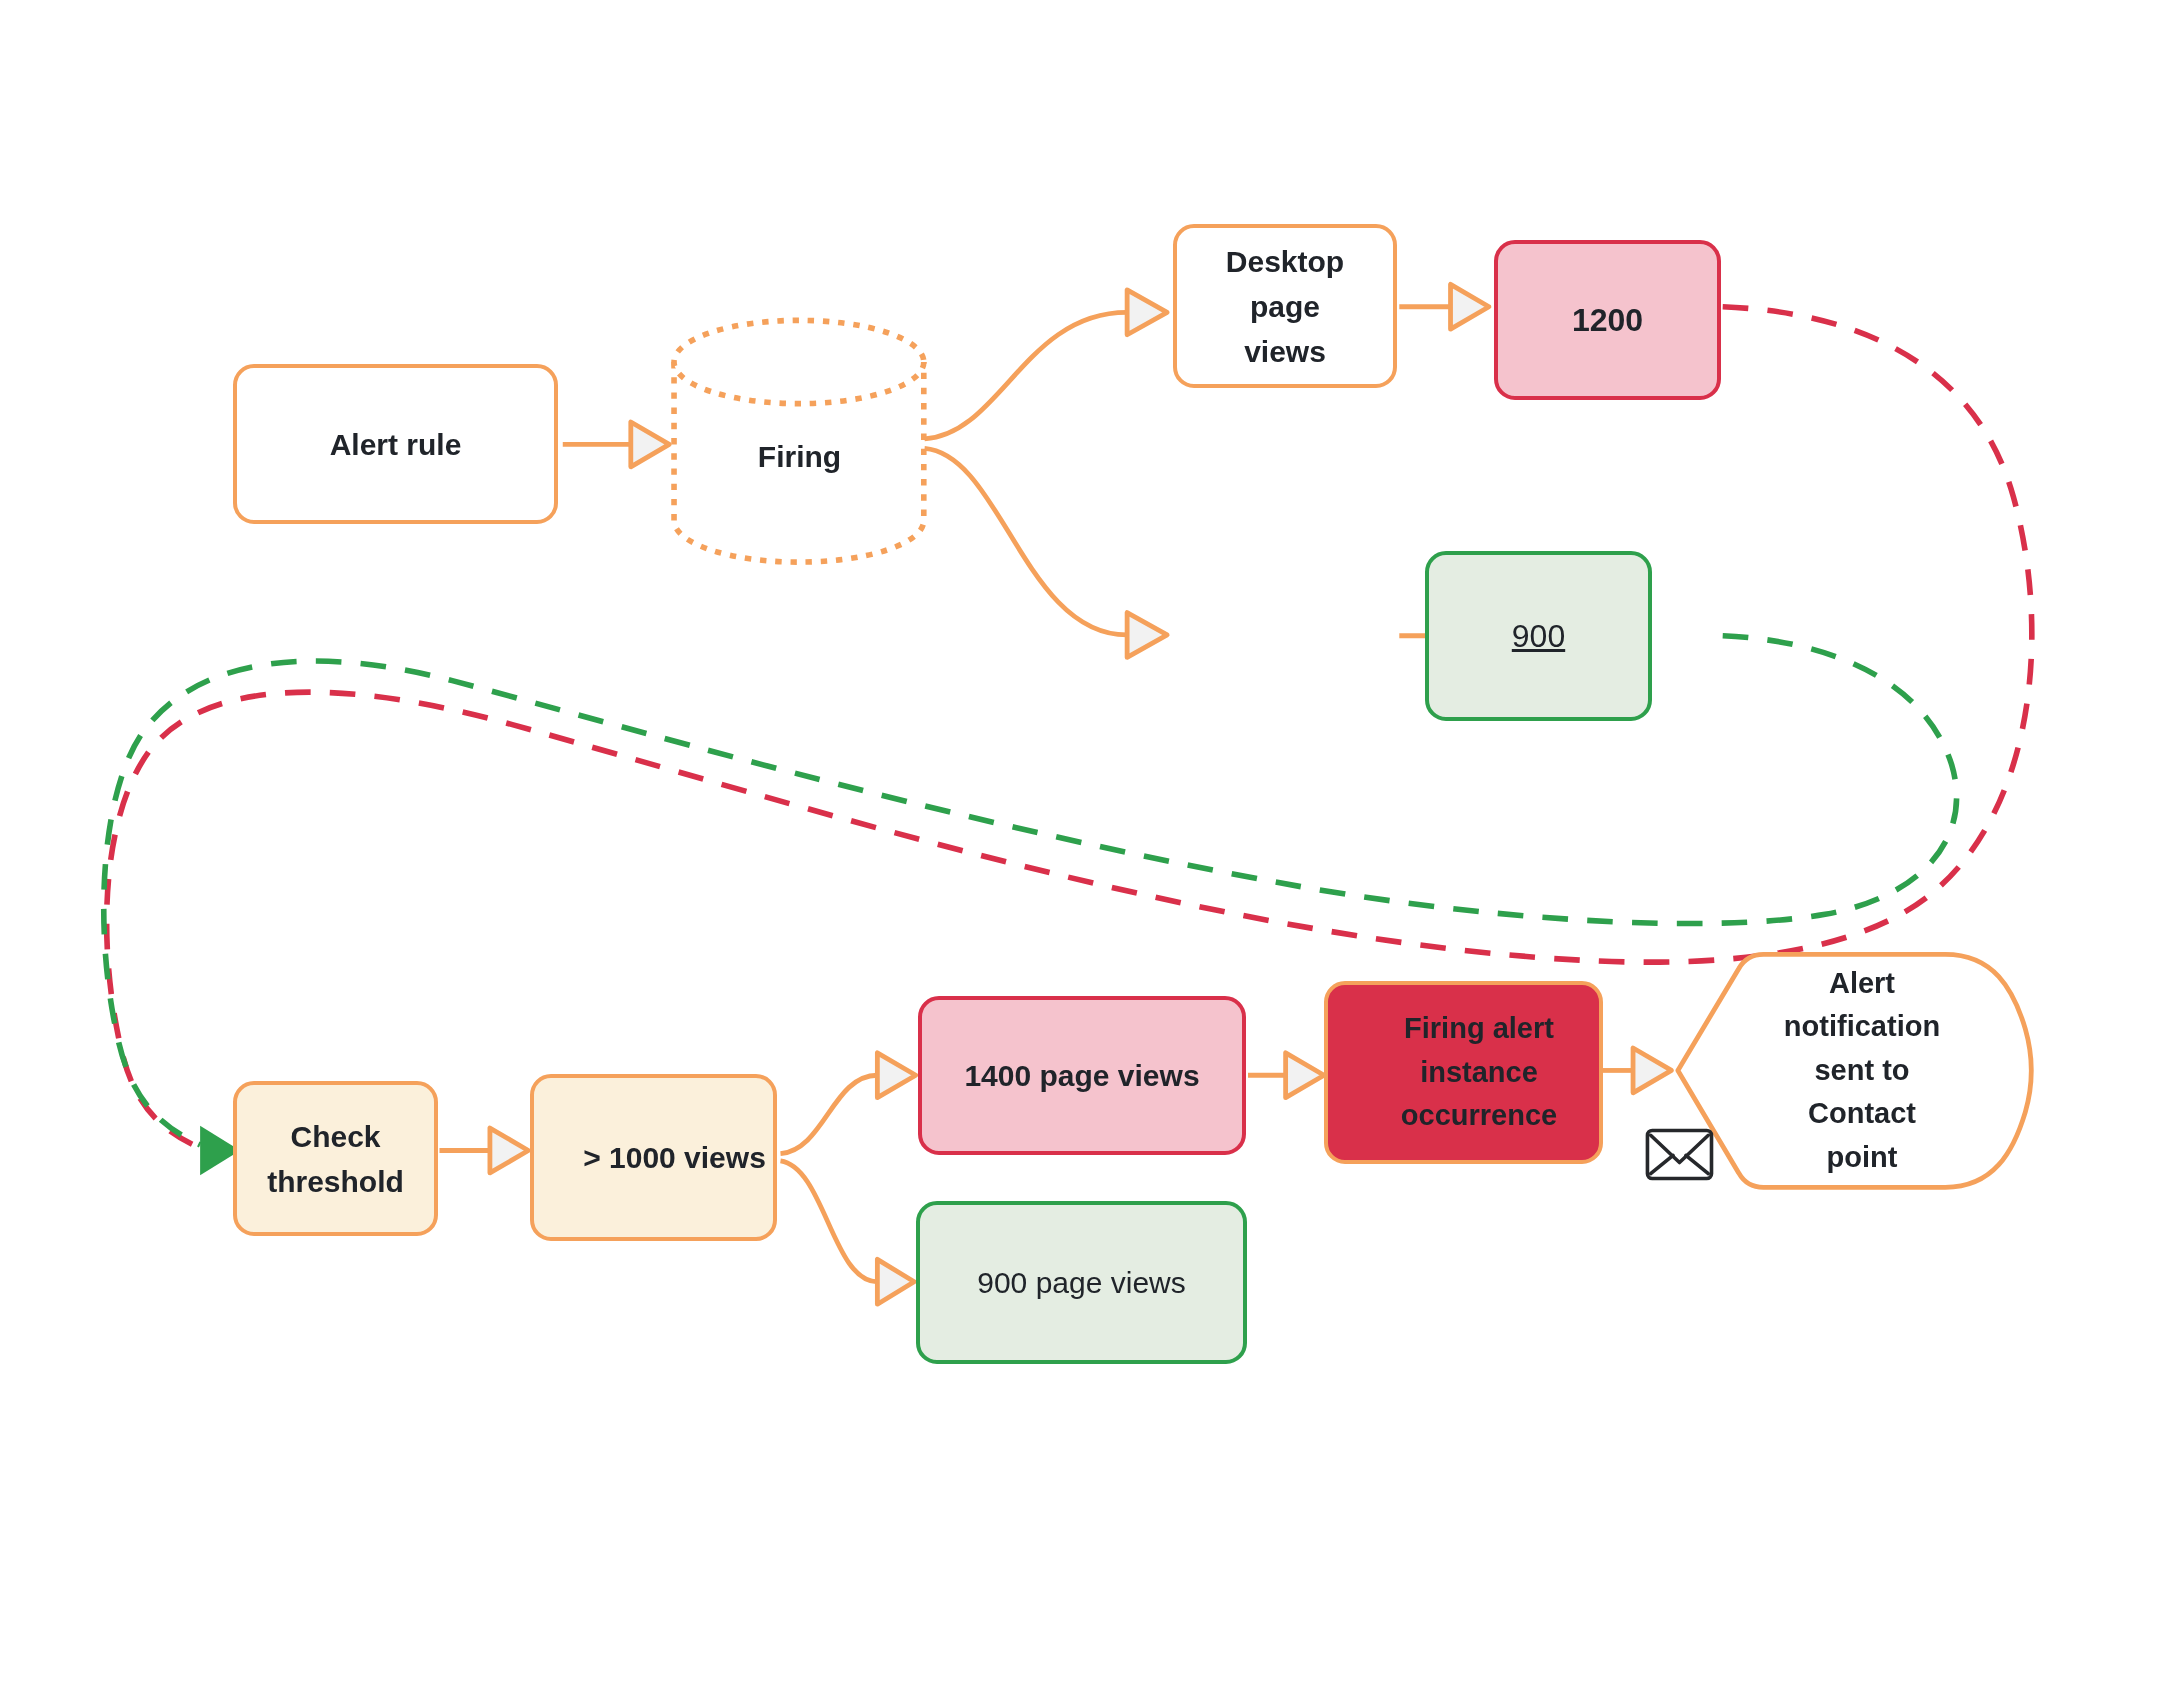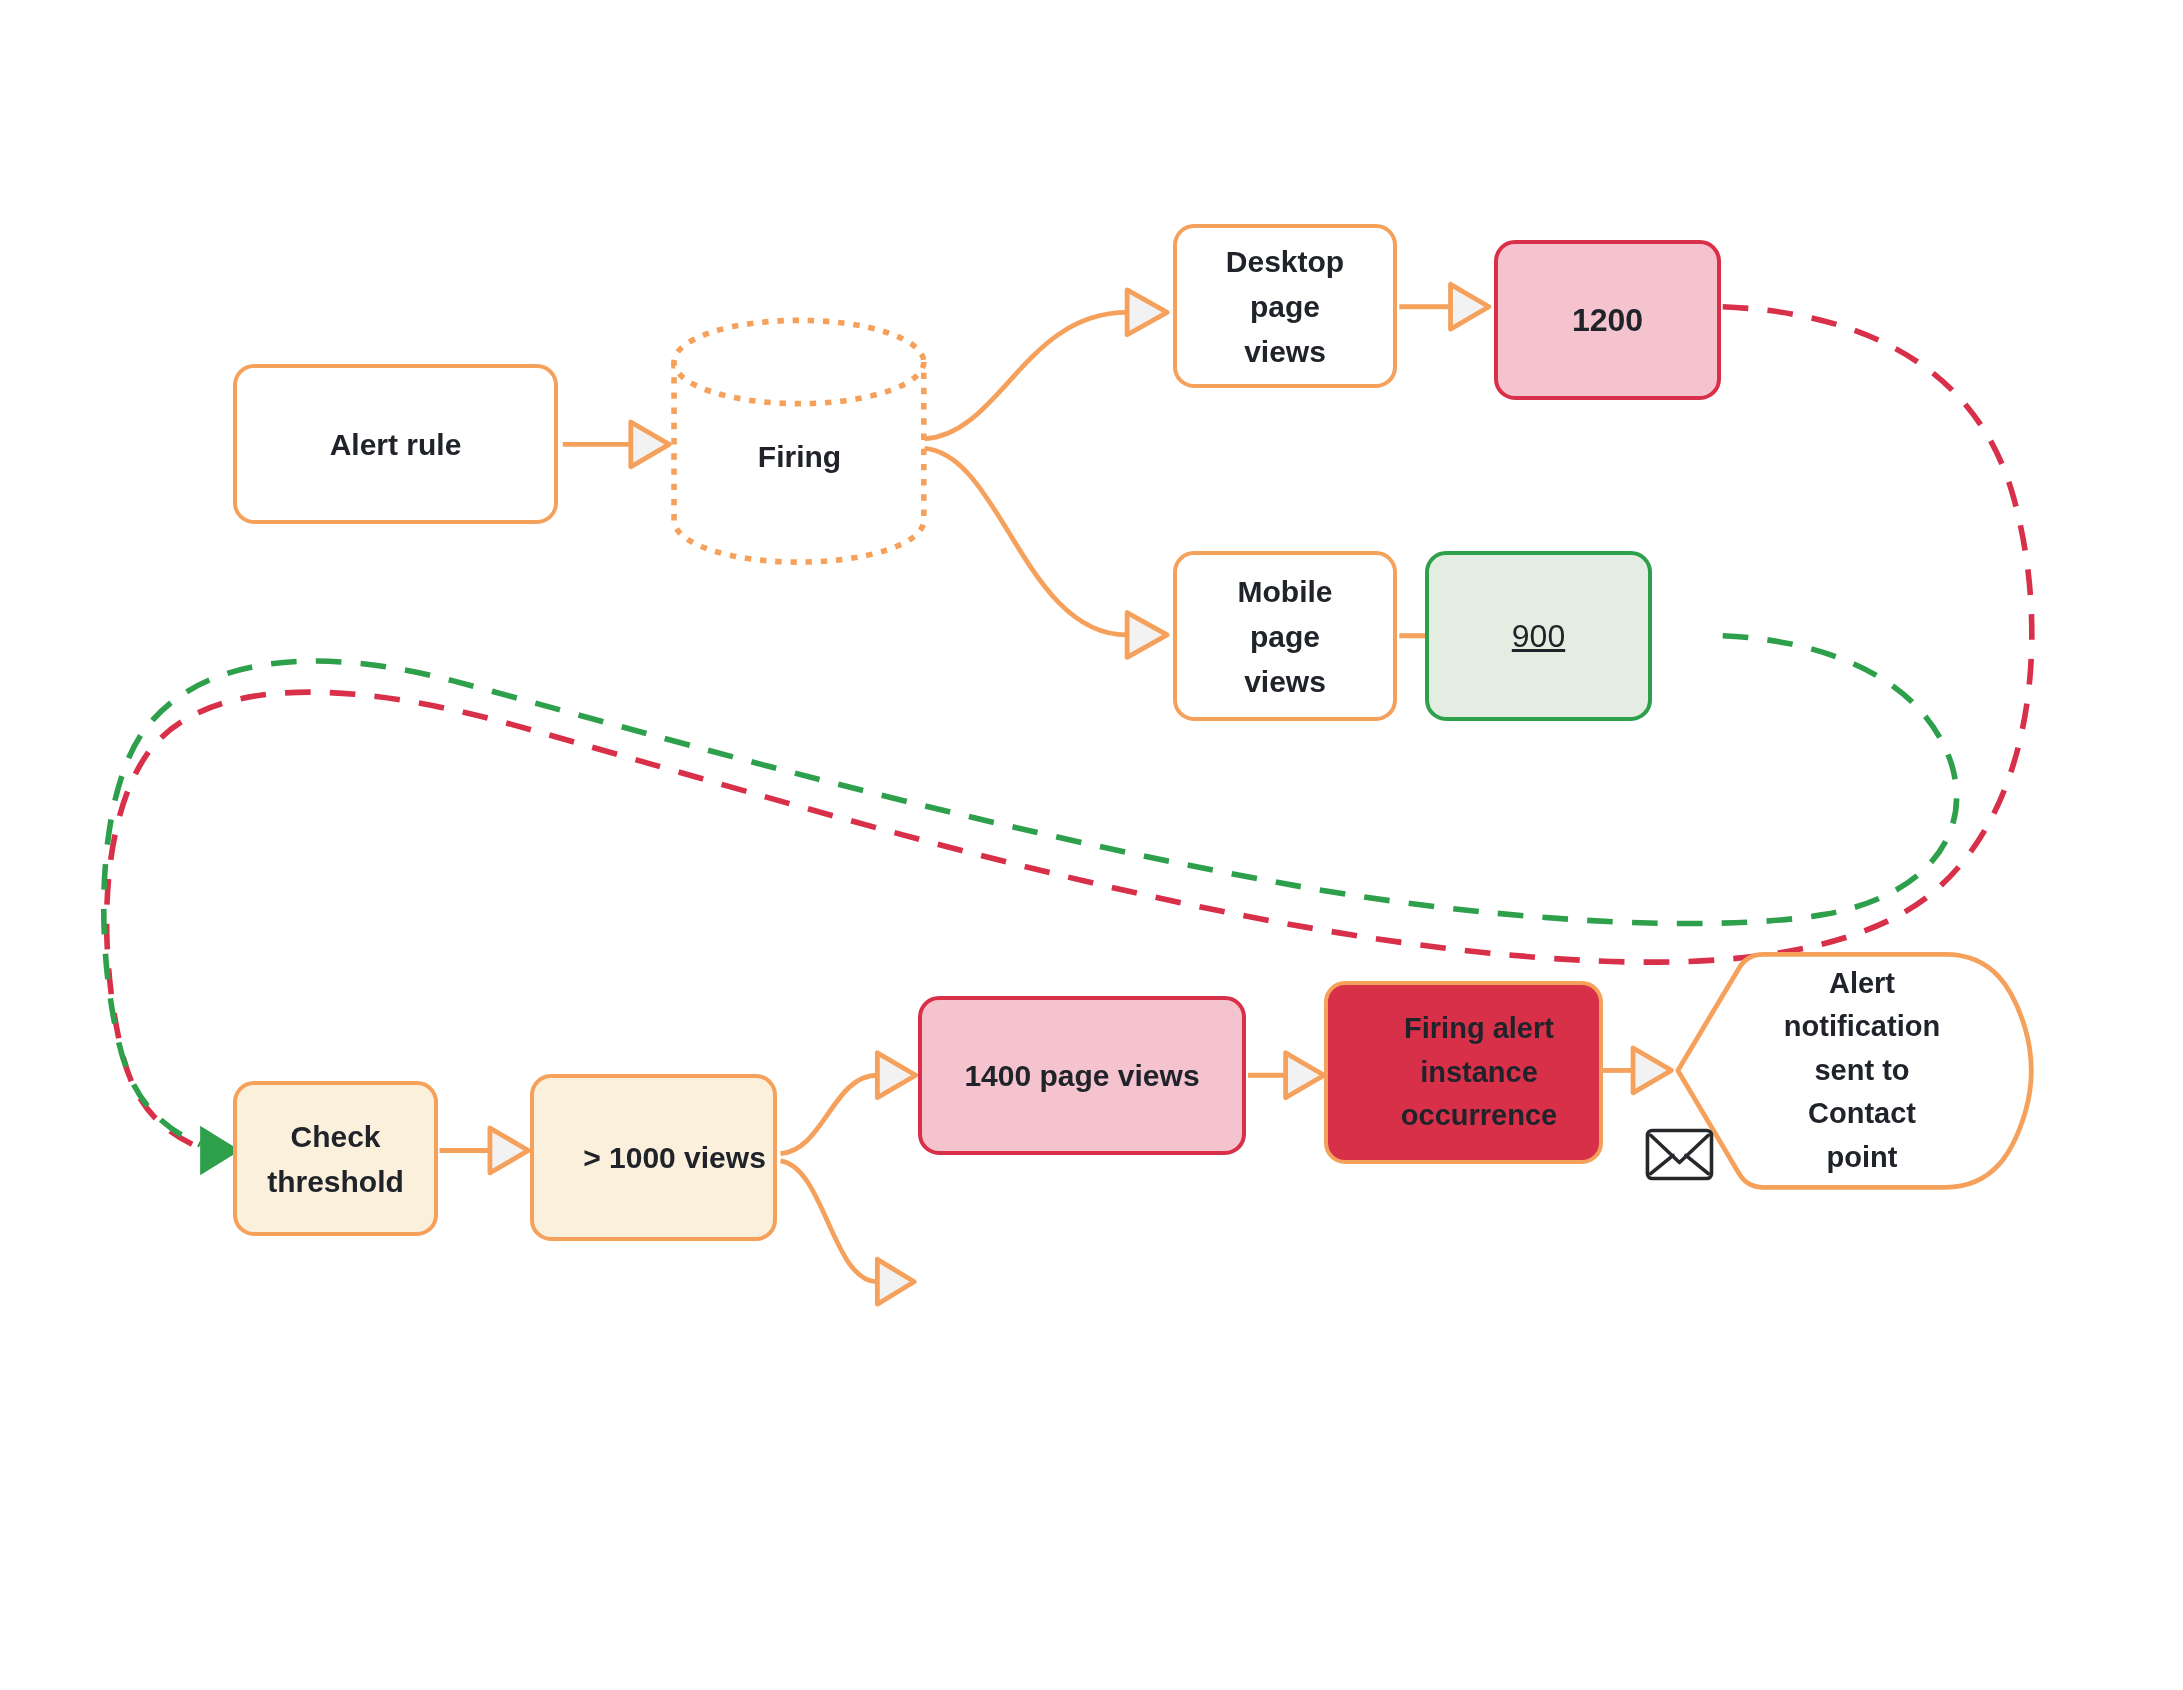--- a/index.html
+++ b/index.html
@@ -104,40 +104,40 @@
   </div>
 
   <div class="node scheme-plain" style="left:1173px;top:224px;width:224px;height:164px;">
     <span style="width:160px;">Desktop page views</span>
   </div>
 
   <div class="node scheme-pink" style="left:1494px;top:240px;width:227px;height:160px;justify-content:center;">
     <span class="value">1200</span>
   </div>
 
-  <div class="node scheme-plain" style="left:1173px;top:551px;width:224px;height:170px;">
-    <span style="width:160px;">Mobile page views</span>
-  </div>
 
   <div class="node scheme-green regular" style="left:1425px;top:551px;width:227px;height:170px;text-decoration:underline;">
     <span class="value">900</span>
   </div>
 
   <div class="node scheme-cream" style="left:233px;top:1081px;width:205px;height:155px;">
     <span style="width:148px;">Check threshold</span>
   </div>
 
   <div class="node scheme-cream" style="left:530px;top:1074px;width:247px;height:167px;padding-left:42px;">
     <span class="nowrap">&gt; 1000 views</span>
   </div>
 
   <div class="node scheme-pink" style="left:918px;top:996px;width:328px;height:159px;">
     <span class="nowrap" style="font-size:30px;">1400 page views</span>
   </div>
 
+  <div class="node scheme-green regular" style="left:916px;top:1201px;width:331px;height:163px;">
+    <span class="nowrap" style="font-size:30px;">900 page views</span>
+  </div>
 
   <div class="node scheme-red" style="left:1324px;top:981px;width:279px;height:183px;justify-content:flex-end;">
     <span style="width:240px;font-size:29px;">Firing alert instance occurrence</span>
   </div>
 
   <div class="overlay" style="left:1742px;top:954px;width:240px;height:233px;">
     <span style="width:184px;font-size:29px;">Alert notification sent to Contact point</span>
   </div>
 
 </div>

